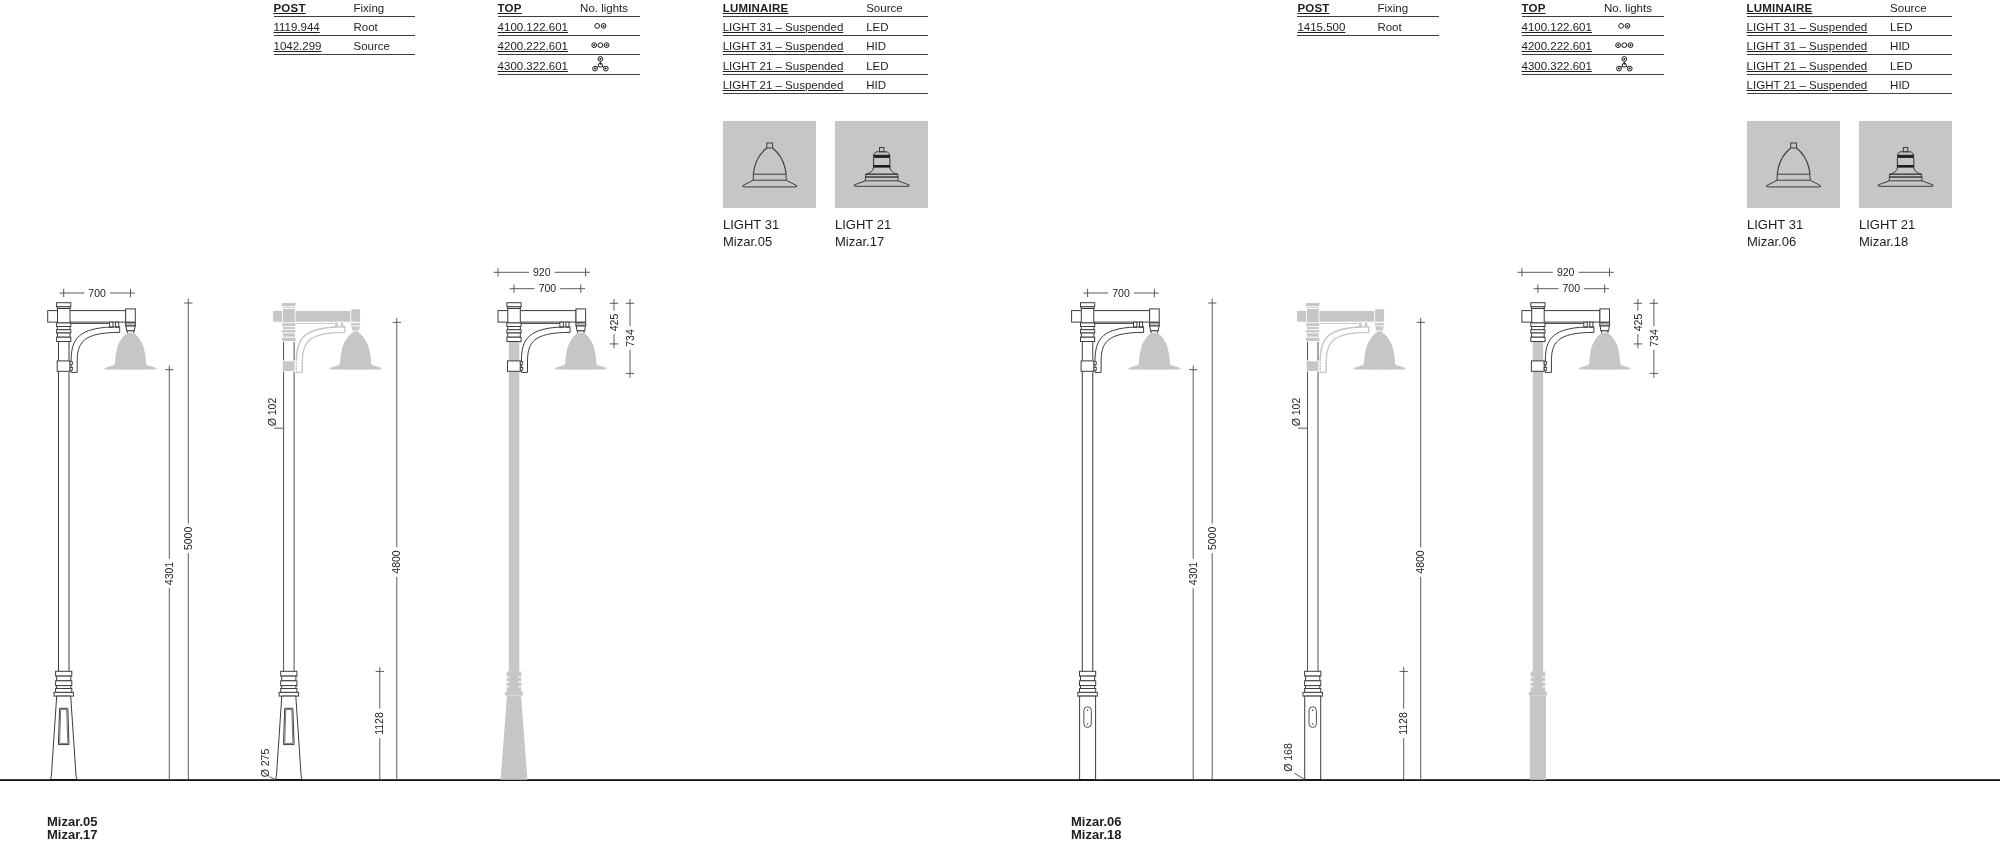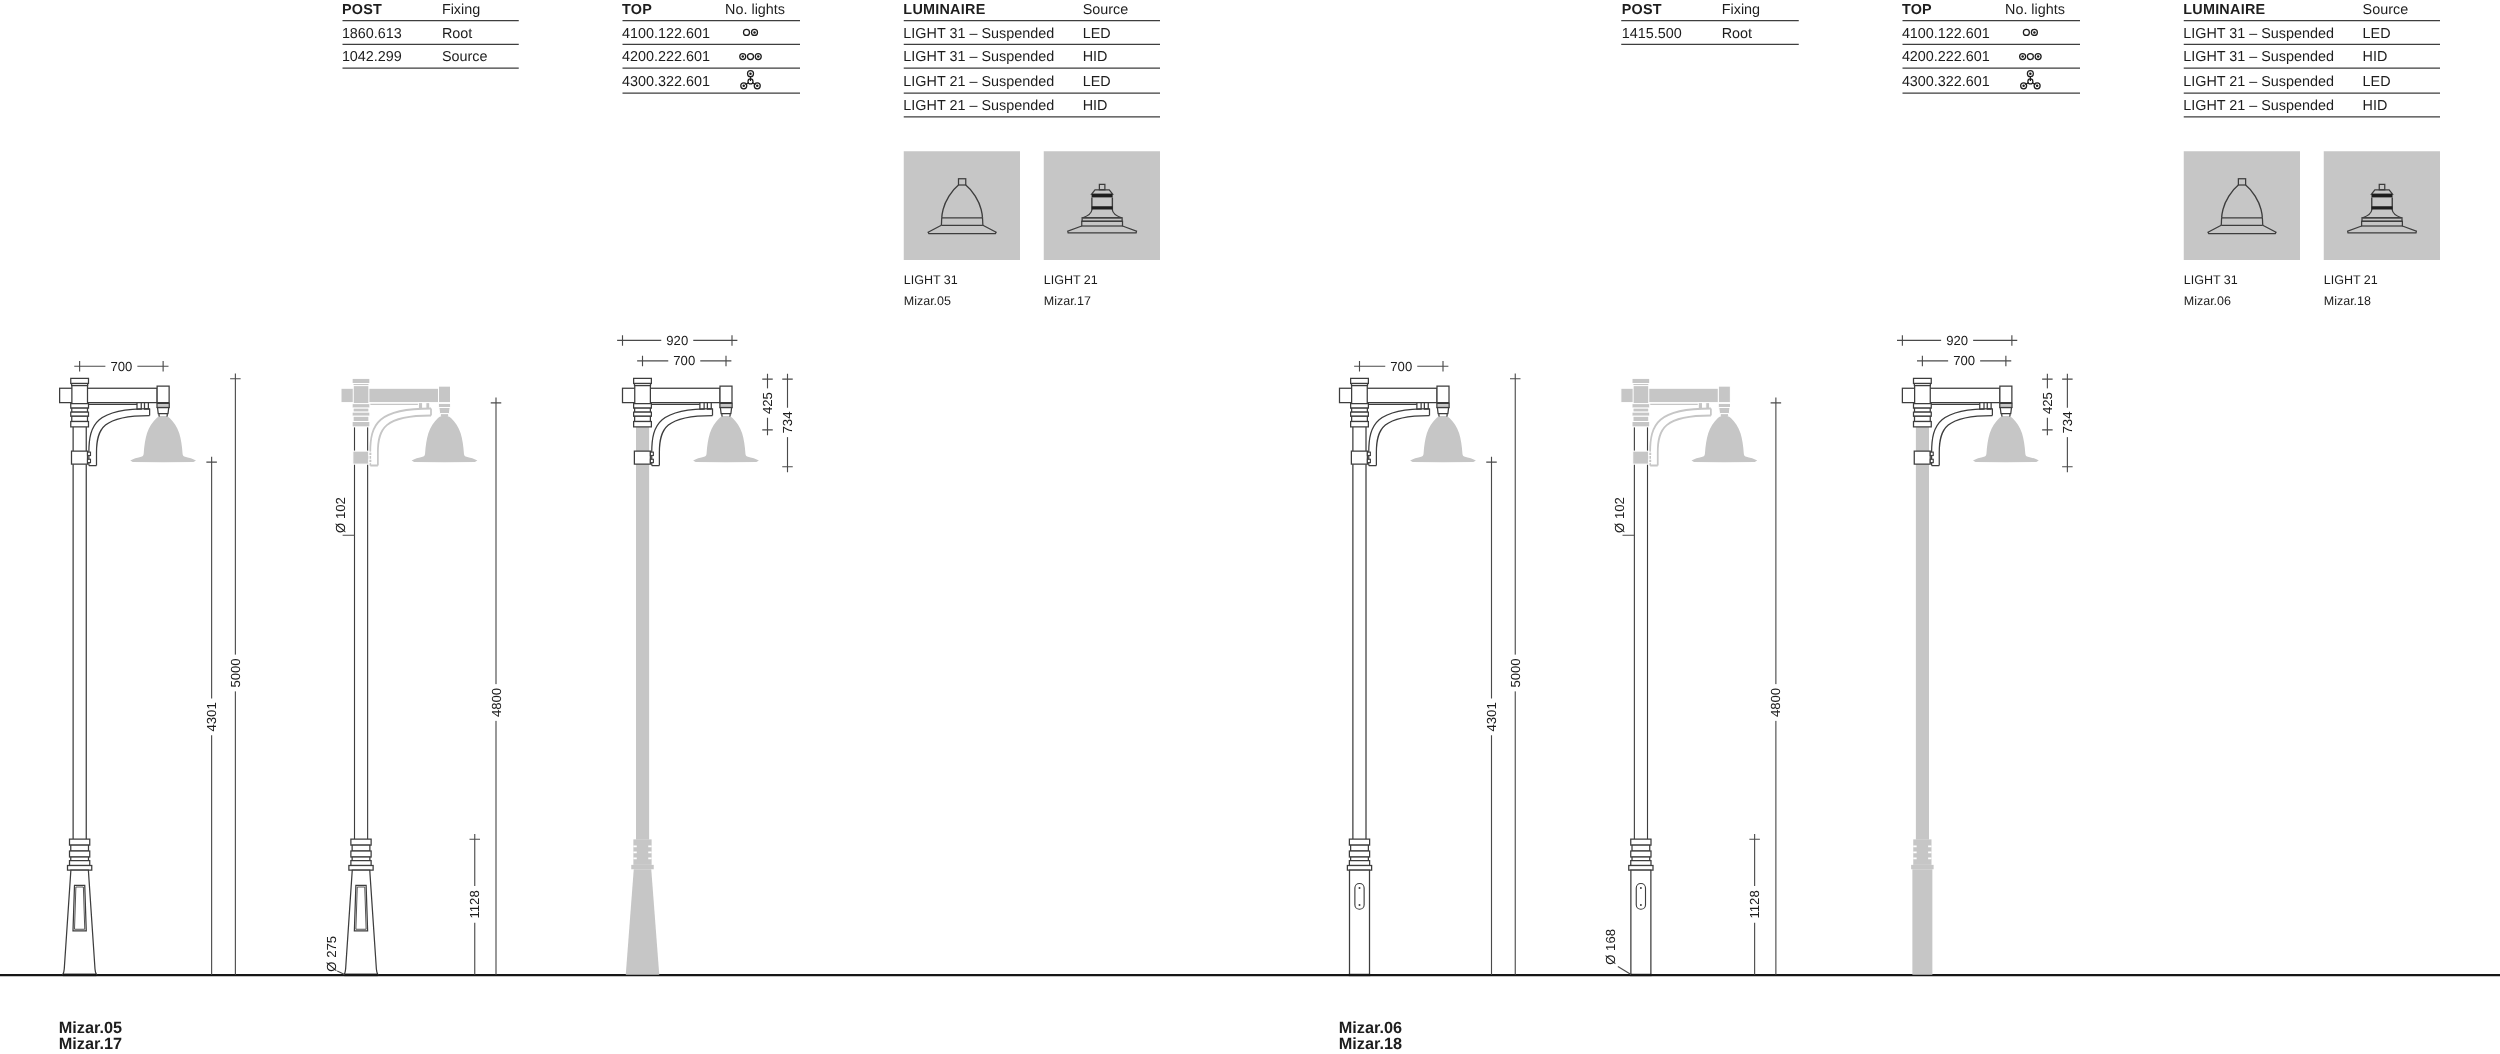--- a/index.html
+++ b/index.html
@@ -1,37 +1,37 @@
 <!DOCTYPE html>
 <html><head><meta charset="utf-8"><title>Mizar</title>
 <style>
 html,body{margin:0;padding:0;background:#fff;}
 .page{position:relative;width:2000px;height:843px;background:#fff;overflow:hidden;
       font-family:"Liberation Sans",sans-serif;filter:grayscale(1);}
 .tbl{position:absolute;font-size:11.5px;color:#1d1d1b;line-height:normal;}
 .tbl .hrow{position:relative;height:15.8px;border-bottom:1px solid #3e3e3d;}
 .tbl .row{position:relative;height:18.35px;border-bottom:1px solid #3e3e3d;}
 .tbl span{position:absolute;bottom:2px;white-space:nowrap;}
-.tbl .c1{left:0;}
+.tbl .c1{left:0;text-decoration:underline;}
 .b{font-weight:bold;letter-spacing:0.2px;}
 .swatch{position:absolute;background:#c6c6c5;}
-.slabel{position:absolute;font-size:10px;color:#1d1d1b;line-height:16.4px;}
+.slabel{position:absolute;font-size:13px;color:#1d1d1b;line-height:16.4px;}
 .caption{position:absolute;font-size:13px;font-weight:bold;color:#1d1d1b;line-height:13.4px;}
 svg{display:block;}
 .ov{position:absolute;left:0;top:0;}
 </style></head><body>
 <div class="page">
 
 <div class="tbl" style="left:273.5px;top:0;width:141.5px">
 <div class="hrow">
         <span class="c1 b">POST</span>
         <span class="c2" style="left:80px">Fixing</span>
       </div>
 <div class="row">
-        <span class="c1">1860.613</span>
+        <span class="c1">1119.944</span>
         <span class="c2" style="left:80px">Root</span>
       </div>
 <div class="row">
         <span class="c1">1042.299</span>
         <span class="c2" style="left:80px">Source</span>
       </div>
 </div>
 
 <div class="tbl" style="left:497.6px;top:0;width:142.4px">
 <div class="hrow">

